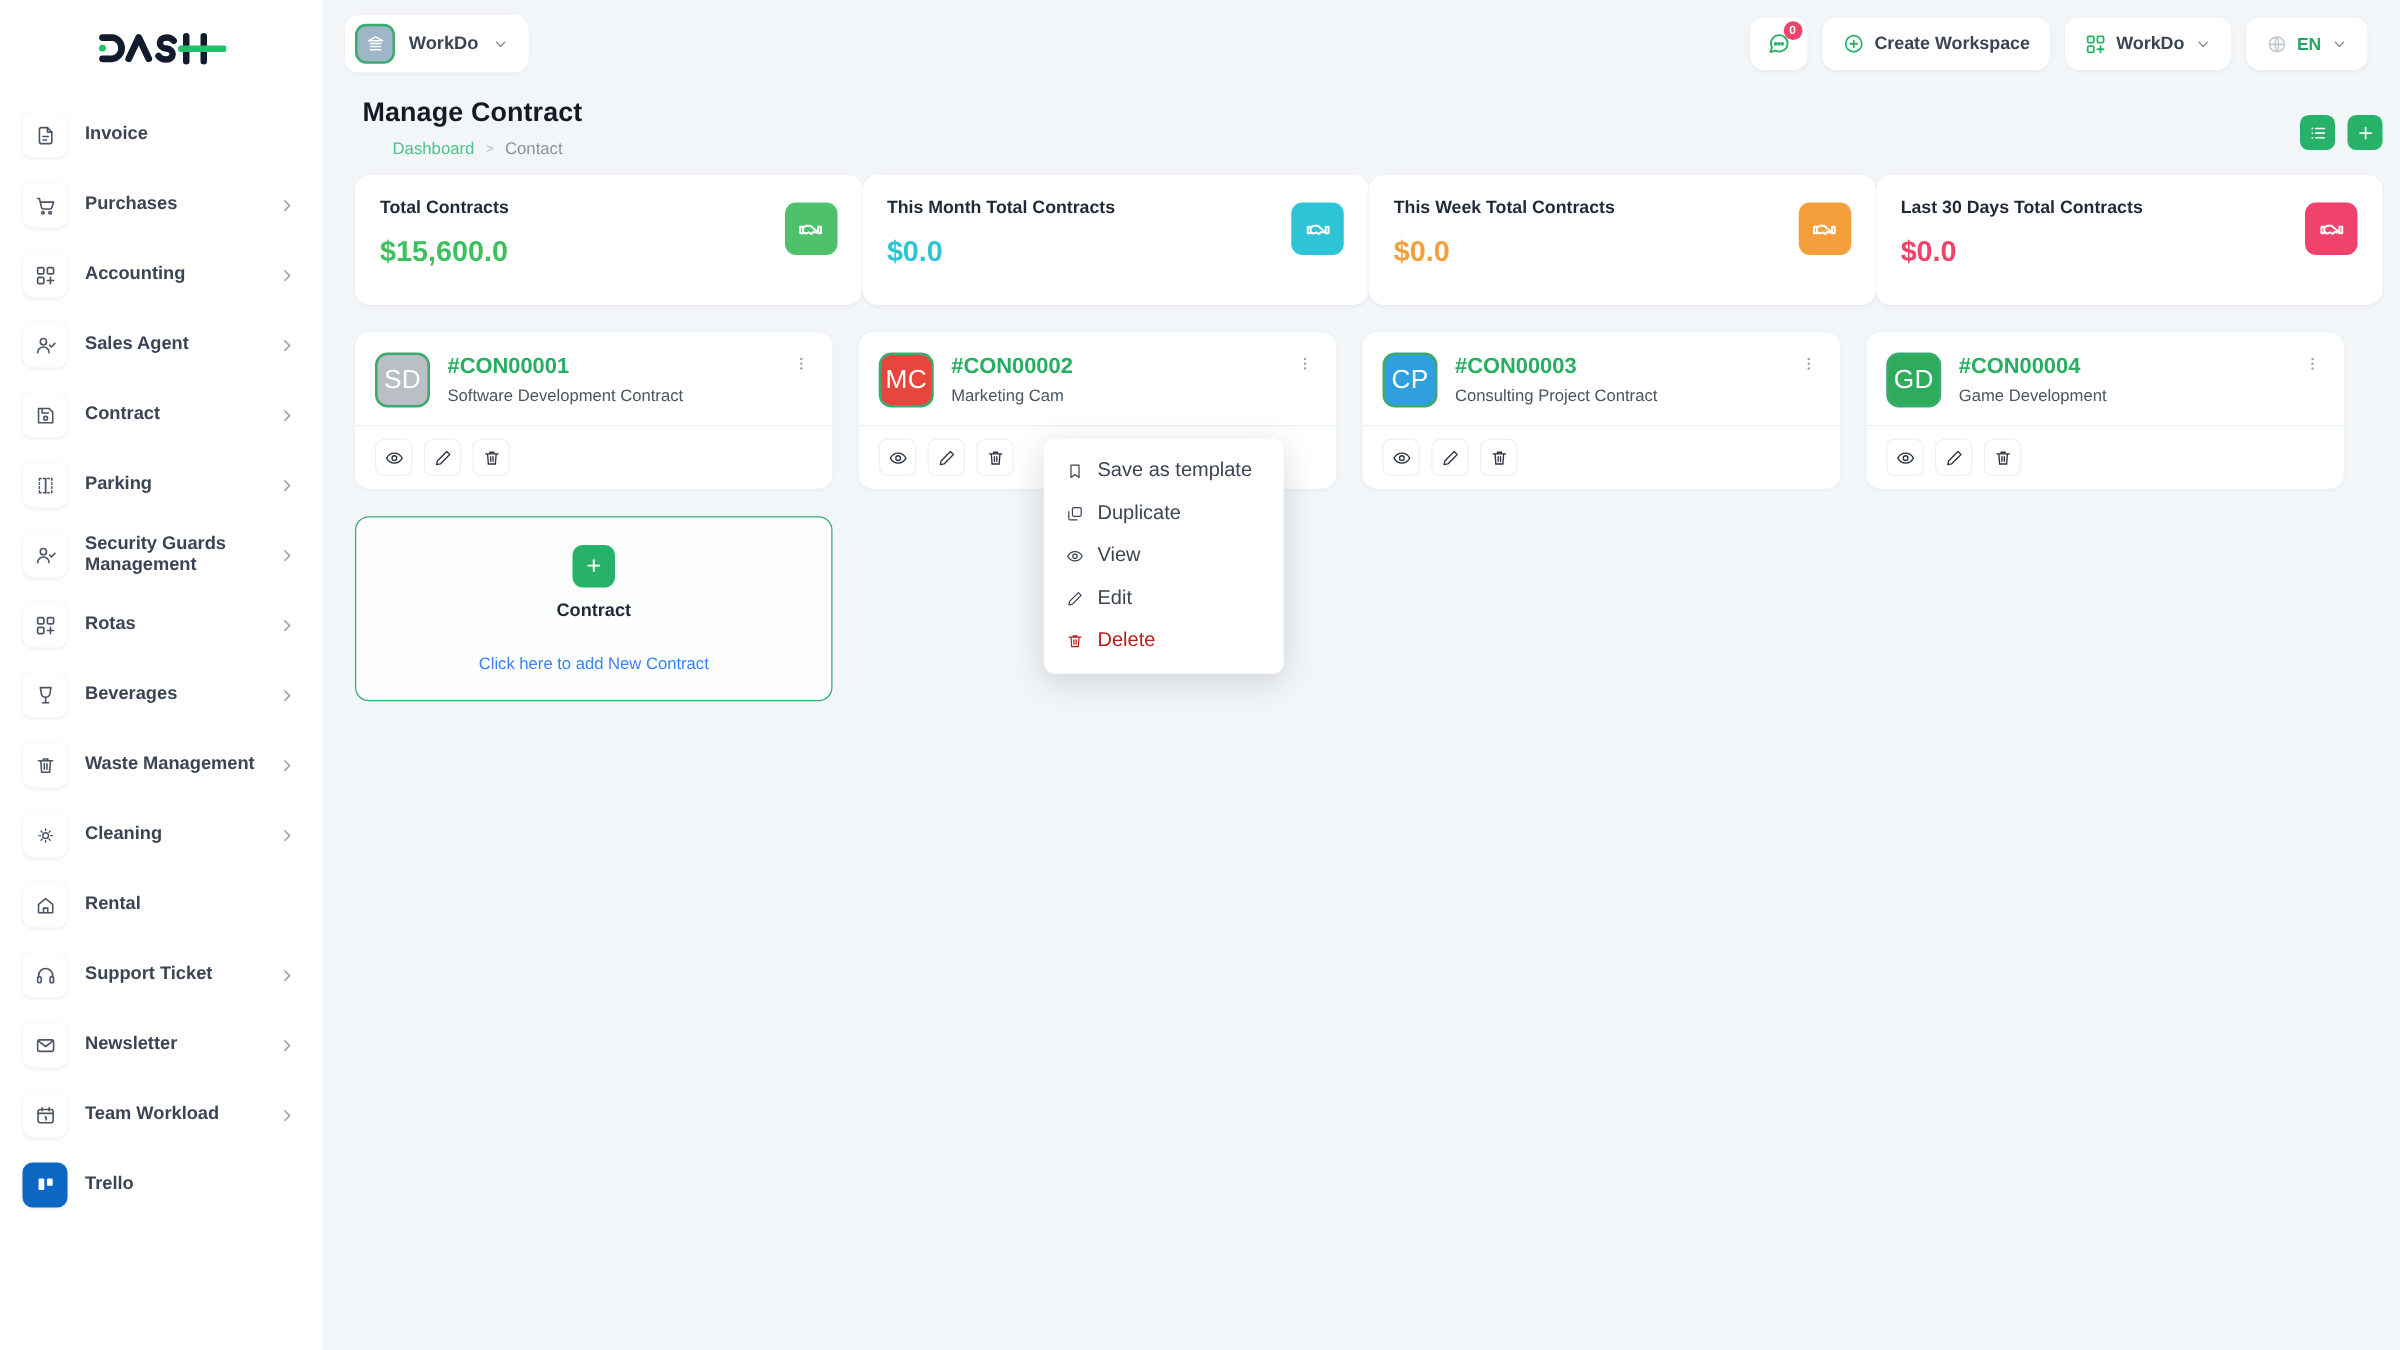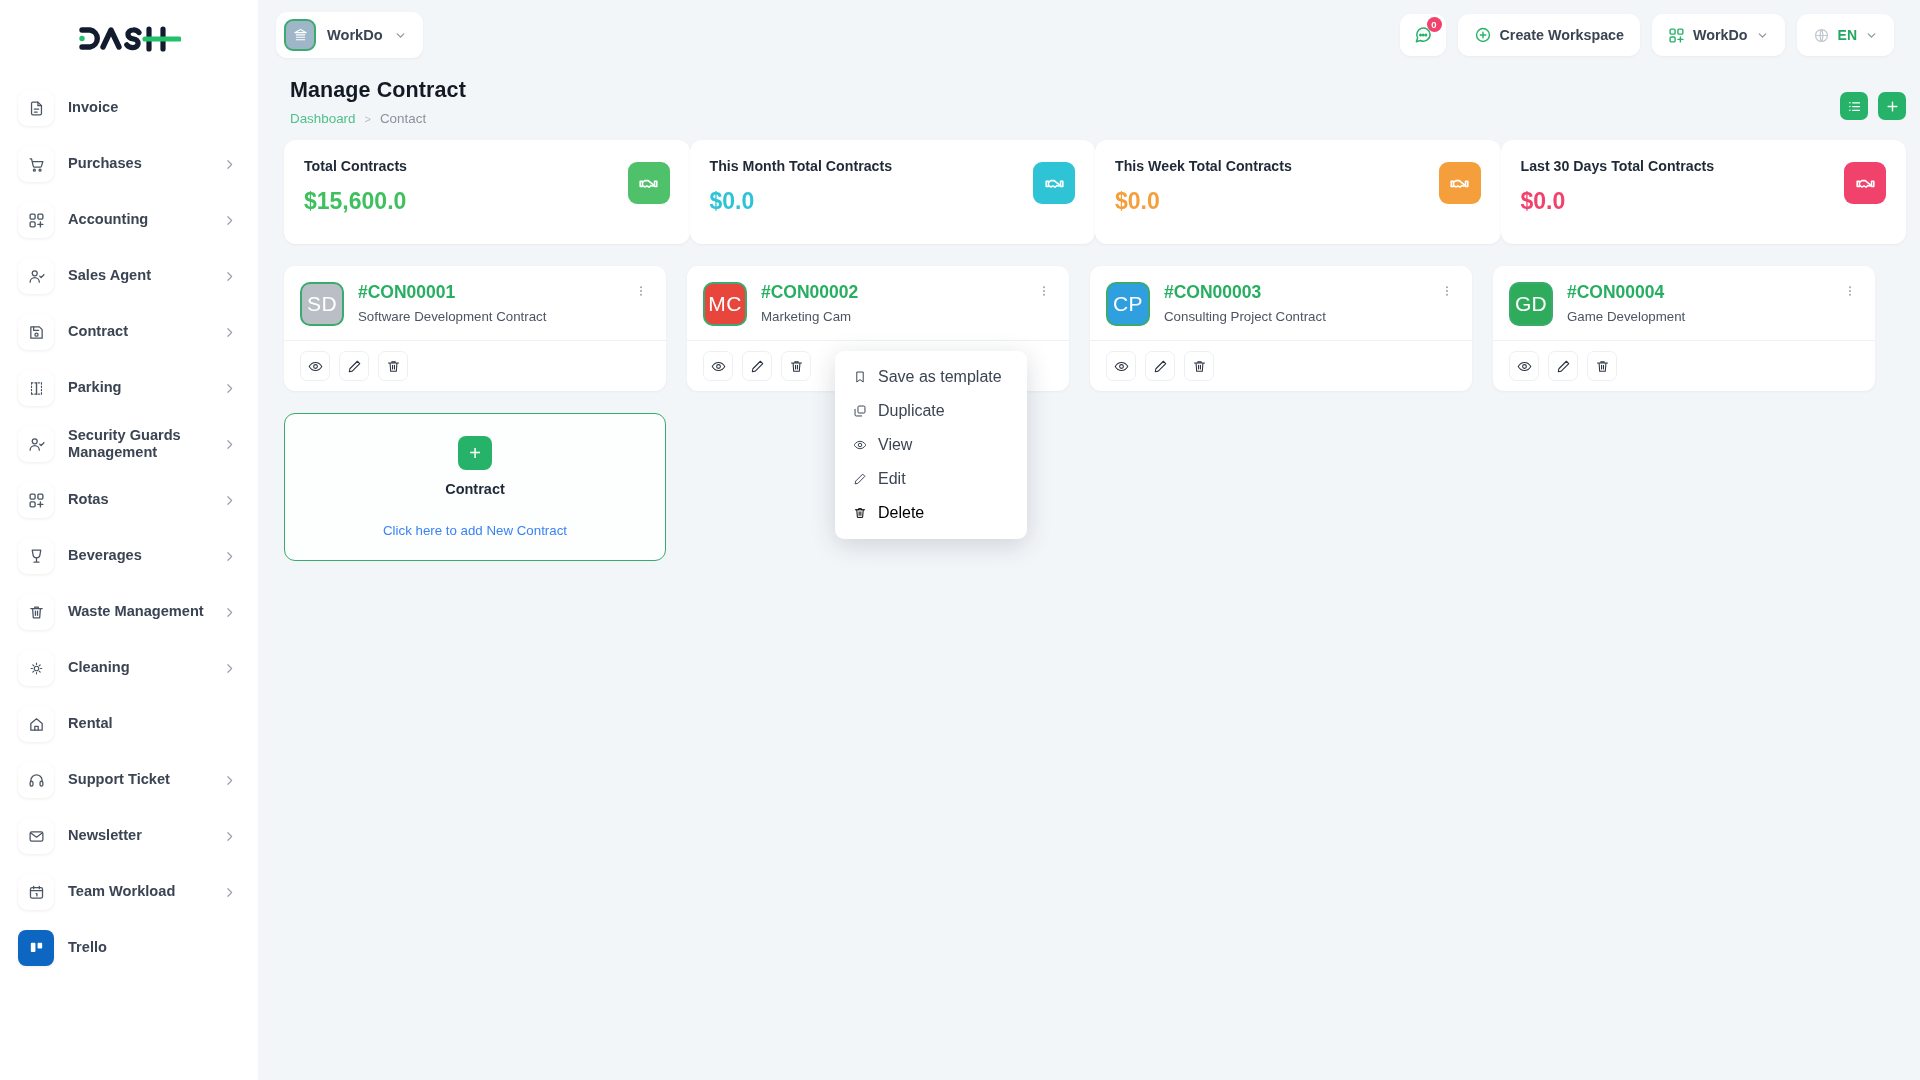--- a/index.html
+++ b/index.html
@@ -97,21 +97,21 @@
     min-width: 15px; height: 15px; border-radius: 8px;
     display: flex; align-items: center; justify-content: center;
     padding: 0 3px;
   }
   .lang-txt { color: #24a760; font-weight: 700; font-size: 14px; }
 
   .content { flex: 1 1 auto; padding: 0 14px 0 26px; overflow: hidden; }
 
   .page-head { display: flex; align-items: flex-start; padding: 8px 0 14px 6px; }
   .page-title { font-size: 21.5px; font-weight: 700; color: #141a24; letter-spacing: .1px; }
-  .crumbs { display: flex; align-items: center; gap: 9px; margin-top: 8px; font-size: 13.4px; }
+  .crumbs { display: flex; align-items: center; gap: 9px; margin-top: 8px; font-size: 13.4px; margin-left: 24px; }
   .crumb-a { color: #4fc08a; font-weight: 500; cursor: pointer; }
   .crumb-sep { color: #b6bdc7; font-size: 11px; }
   .crumb-cur { color: #8a929d; }
   .head-actions { margin-left: auto; display: flex; gap: 10px; padding-top: 14px; }
   .sq-btn {
     width: 28px; height: 28px; border-radius: 7px;
     background: #27b26a; display: flex; align-items: center; justify-content: center;
     cursor: pointer; color: #fff;
   }
 
@@ -166,21 +166,21 @@
     left: 148px; top: 85px;
     width: 192px; background: #fff;
     border-radius: 9px; padding: 9px 0;
     box-shadow: 0 6px 26px rgba(20,30,50,.16);
   }
   .dd-item {
     display: flex; align-items: center; gap: 11px;
     padding: 8px 18px; font-size: 16px; color: #3b4453;
     cursor: pointer;
   }
-  .dd-item.danger { color: #000000; }
+  .dd-item.danger { color: #b91c1c; }
 
   
   .add-card {
     width: 382px; border: 1px solid #3aaa6e; border-radius: 11px;
     background: #fdfefe; height: 148px;
     display: flex; flex-direction: column; align-items: center; justify-content: center;
     cursor: pointer; margin-top: 22px;
   }
   .add-plus {
     width: 34px; height: 34px; border-radius: 8px; background: #27b26a;

